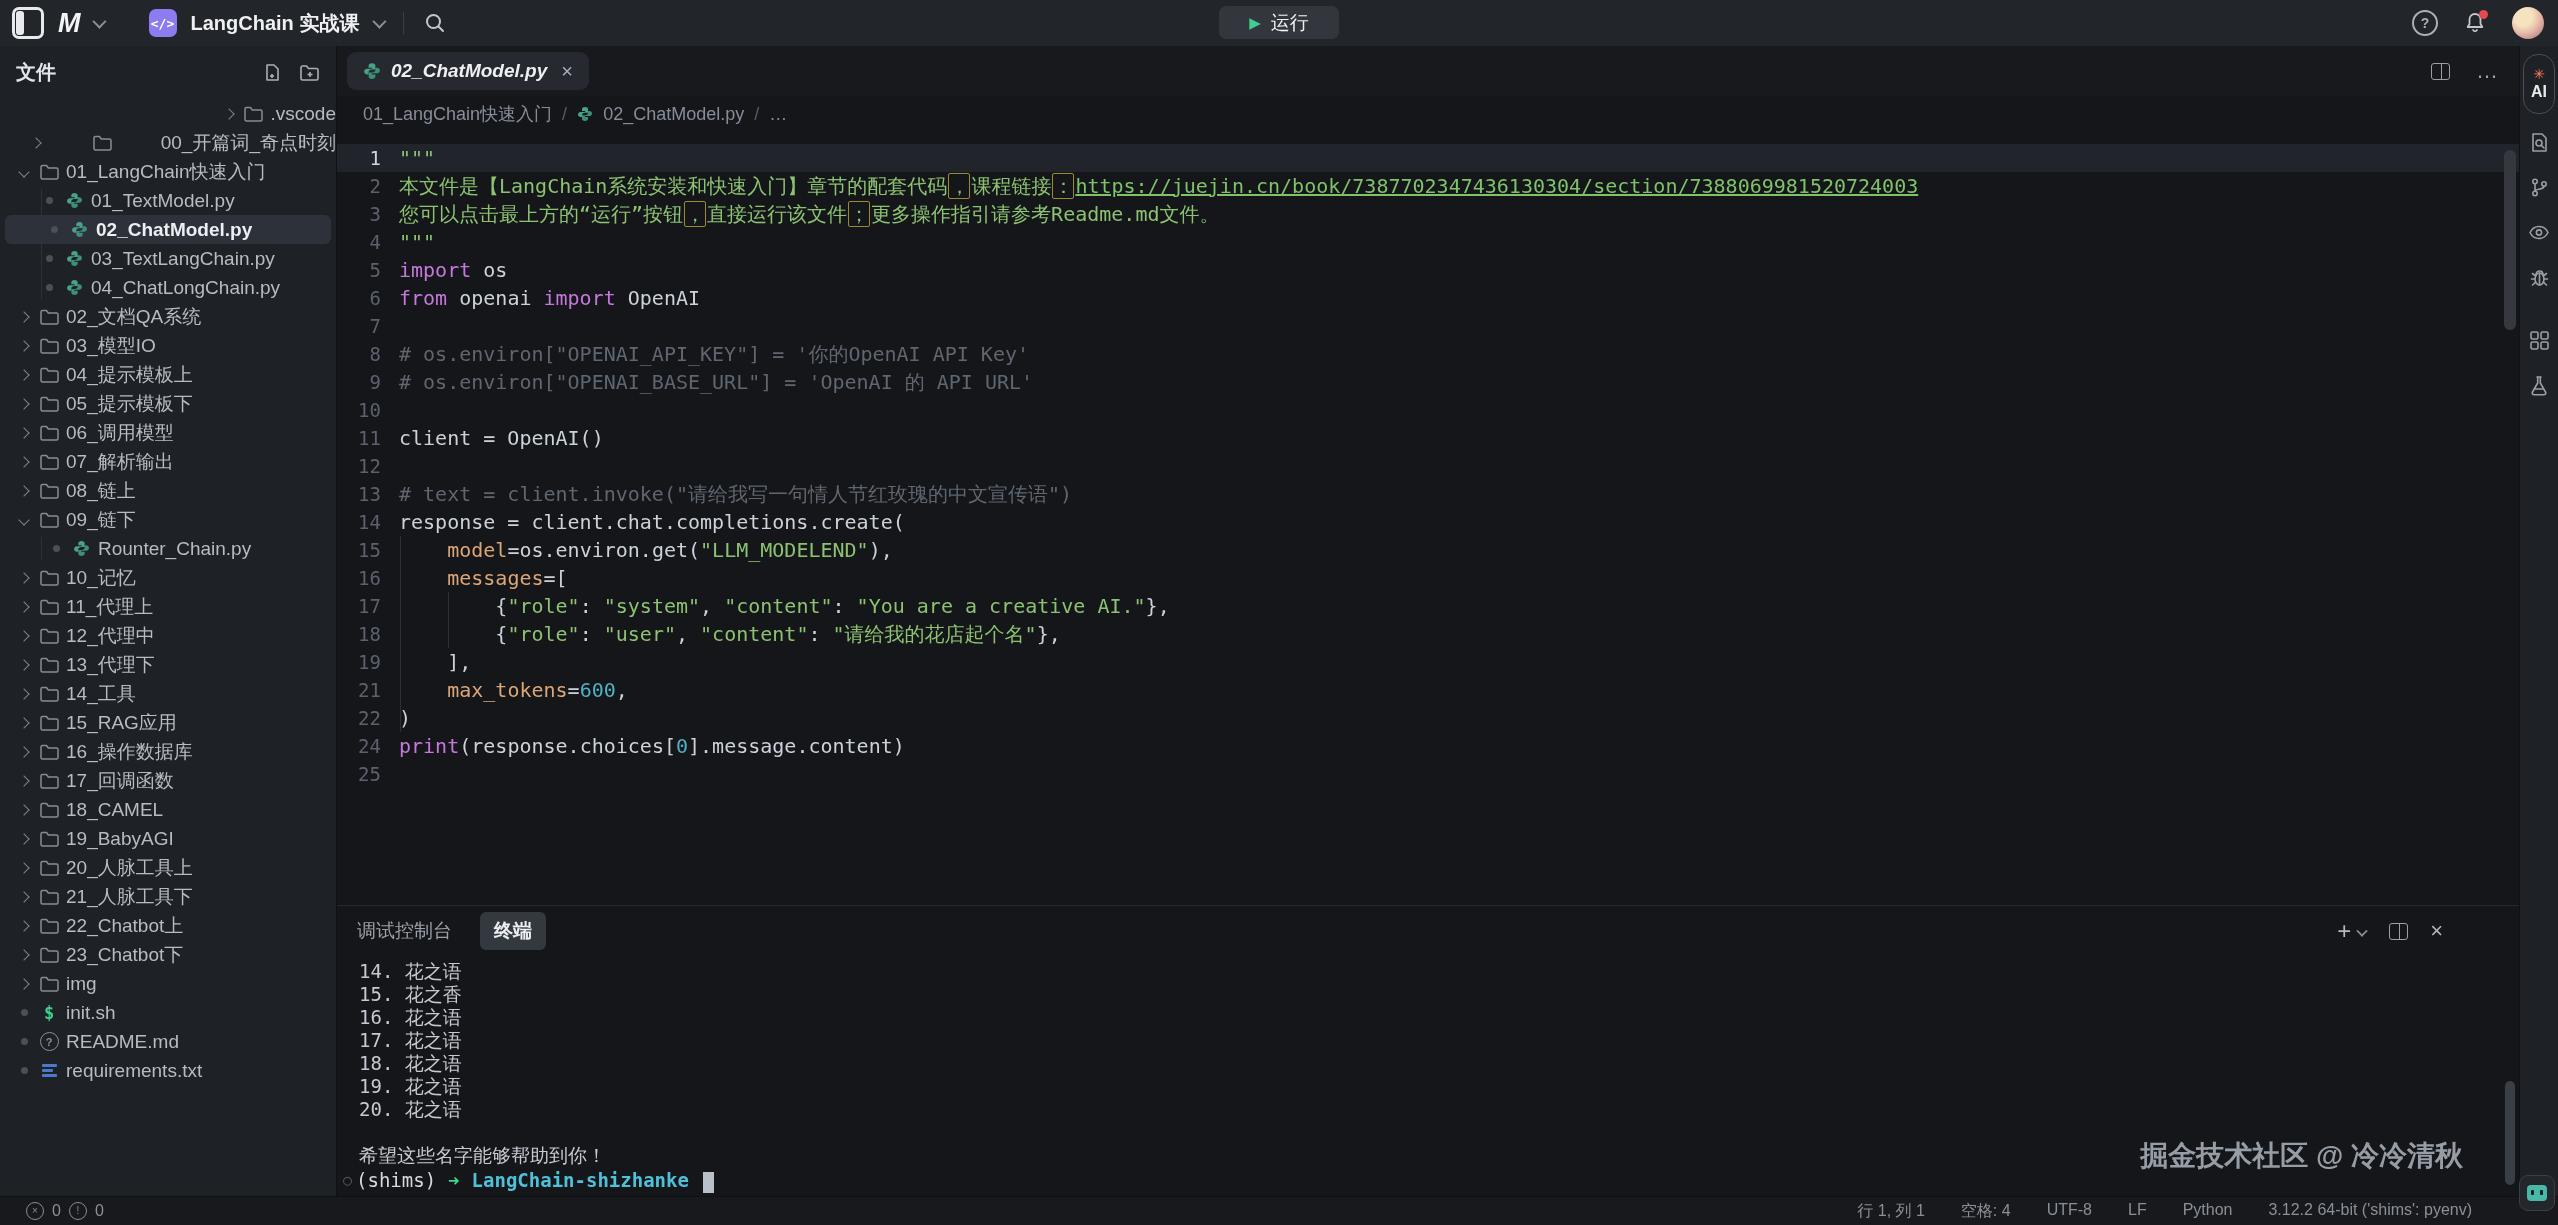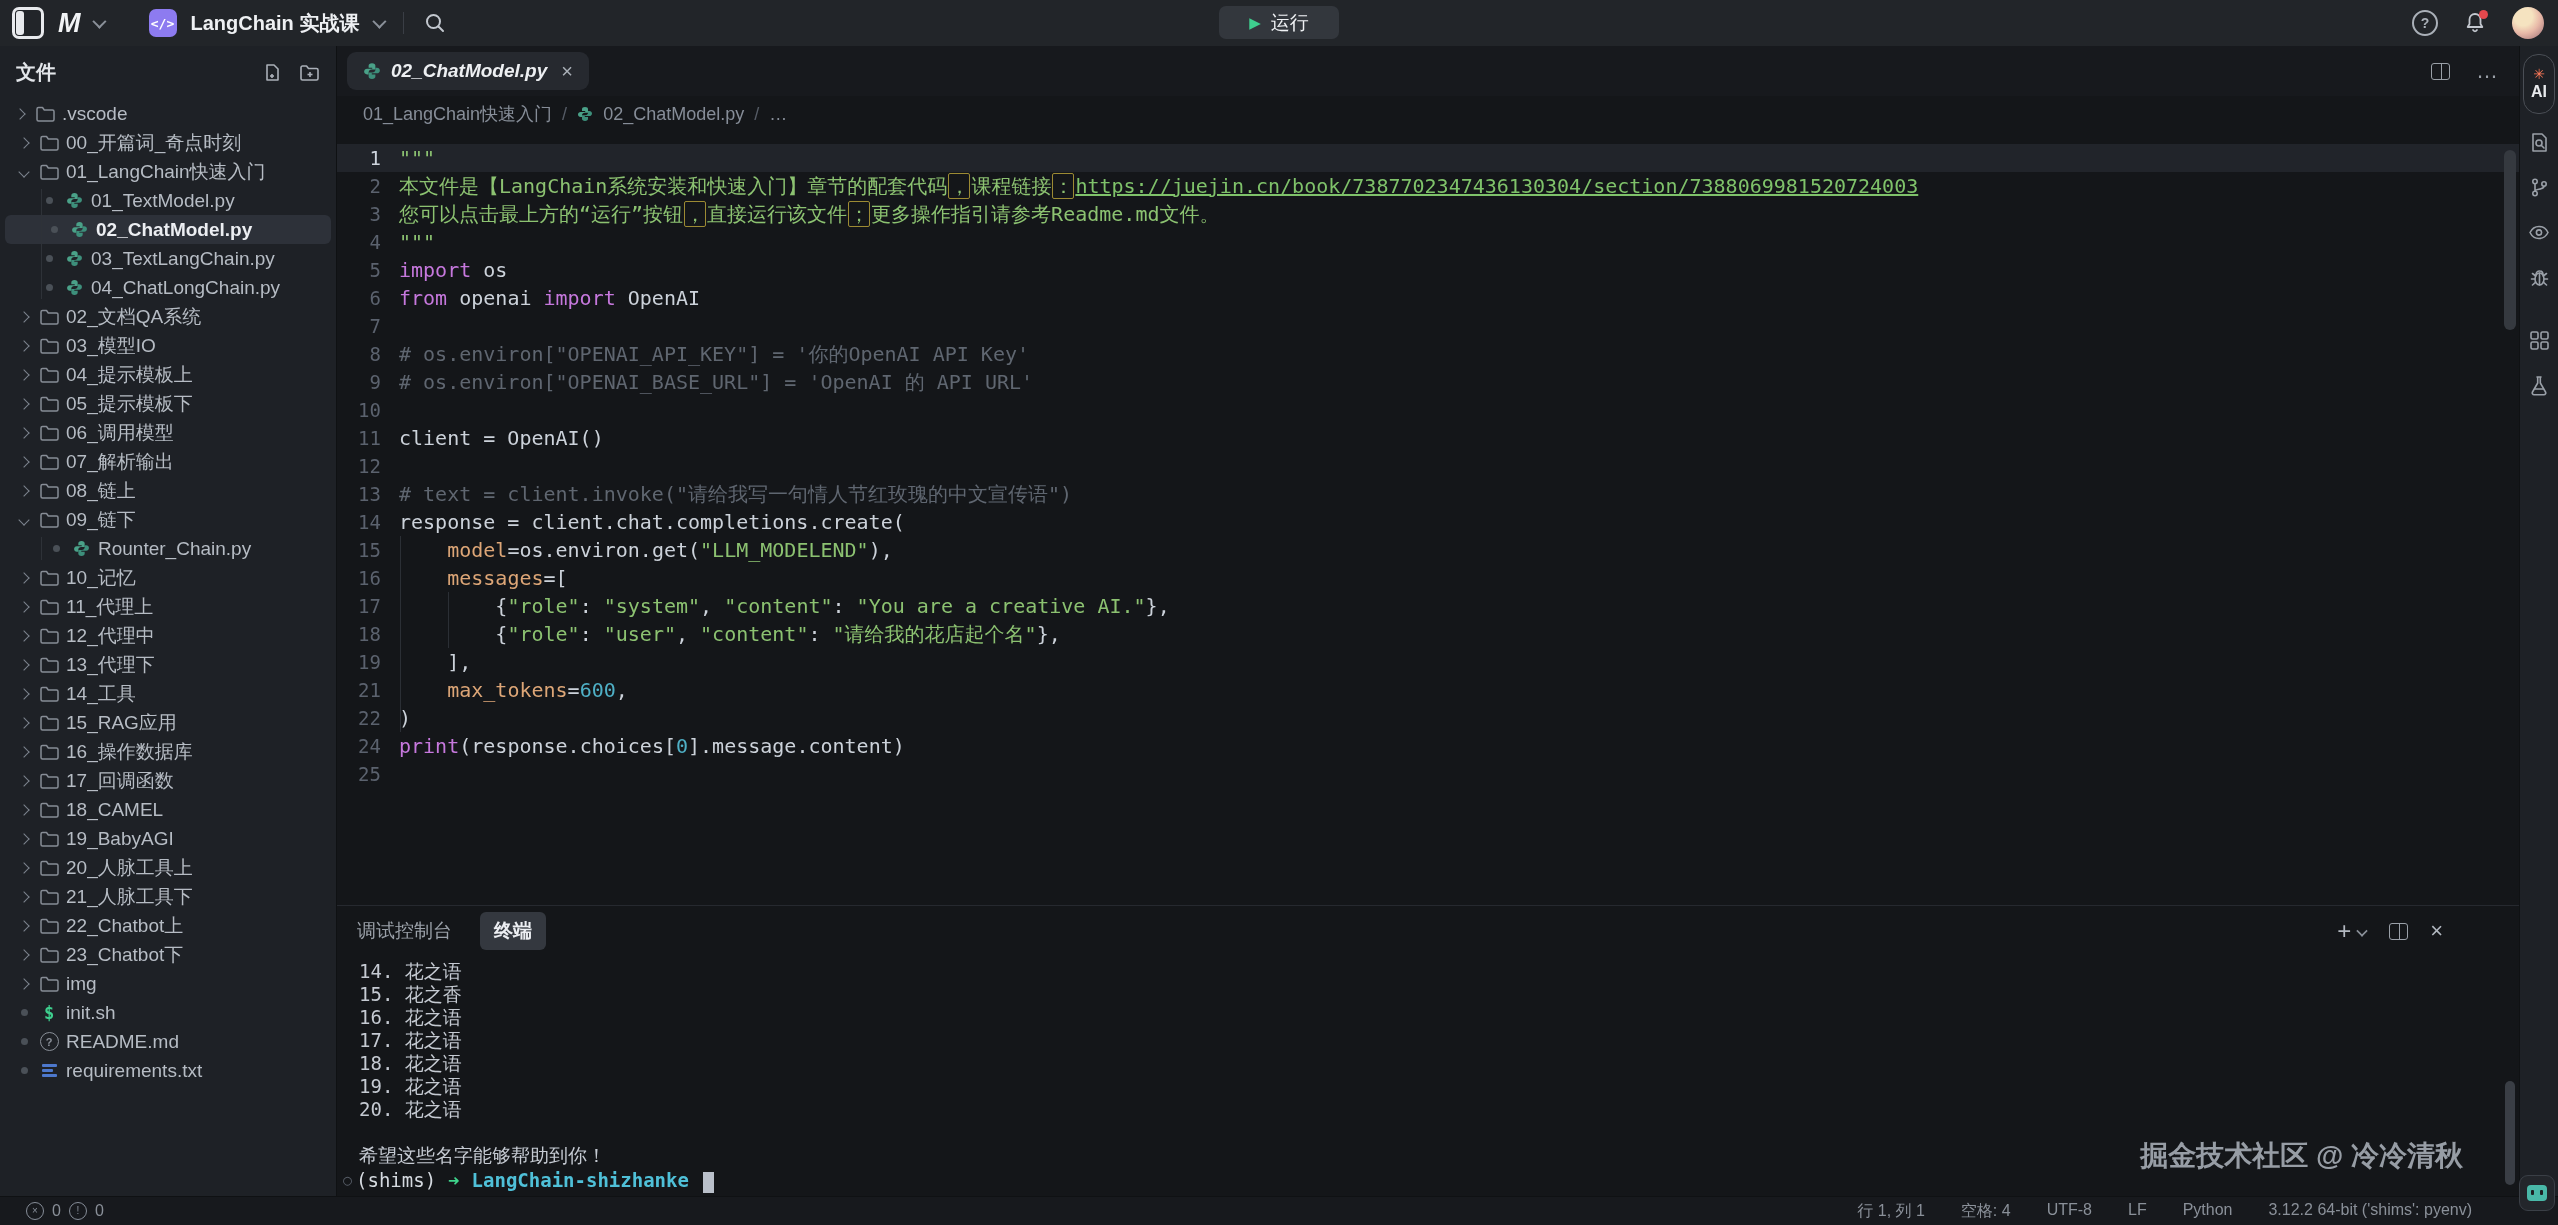--- a/index.html
+++ b/index.html
@@ -171,32 +171,32 @@
           <span>
             <svg width="20" height="18" viewBox="0 0 20 18">
                 <path d="M1 3.5C1 2.7 1.7 2 2.5 2h4l2 2.5h8c.8 0 1.5.7 1.5 1.5v8.5c0 .8-.7 1.5-1.5 1.5h-14C1.7 16 1 15.3 1 14.5z" fill="none" stroke="#aab0b8" stroke-width="1.6" stroke-linejoin="round"></path>
                 <line x1="10" y1="8" x2="10" y2="13" stroke="#aab0b8" stroke-width="1.6"></line>
                 <line x1="7.5" y1="10.5" x2="12.5" y2="10.5" stroke="#aab0b8" stroke-width="1.6"></line>
               </svg>
           </span>
         </span>
       </div>
       <div class="tree" id="tree">
-          <div class="trow" style="padding-left: 8px;">
+          <div class="trow" style="padding-left: 8px; justify-content: flex-end;">
             <span class="slot">
               <span class="tcar"></span>
             </span>
             <span class="ic">
               <svg width="19" height="16" viewBox="0 0 19 16">
                 <path d="M1 3C1 2.2 1.7 1.5 2.5 1.5h4L8.3 4h8.2c.8 0 1.5.7 1.5 1.5v8c0 .8-.7 1.5-1.5 1.5h-14C1.7 15 1 14.3 1 13.5z" fill="none" stroke="#878d96" stroke-width="1.5" stroke-linejoin="round"></path>
               </svg>
             </span>
             <span class="lbl">.vscode</span>
           </div>
-          <div class="trow" style="padding-left: 12px;">
+          <div class="trow" style="padding-left: 24px; justify-content: space-between;">
             <span class="slot">
               <span class="tcar"></span>
             </span>
             <span class="ic">
               <svg width="19" height="16" viewBox="0 0 19 16">
                 <path d="M1 3C1 2.2 1.7 1.5 2.5 1.5h4L8.3 4h8.2c.8 0 1.5.7 1.5 1.5v8c0 .8-.7 1.5-1.5 1.5h-14C1.7 15 1 14.3 1 13.5z" fill="none" stroke="#878d96" stroke-width="1.5" stroke-linejoin="round"></path>
               </svg>
             </span>
             <span class="lbl">00_开篇词_奇点时刻</span>
           </div>

